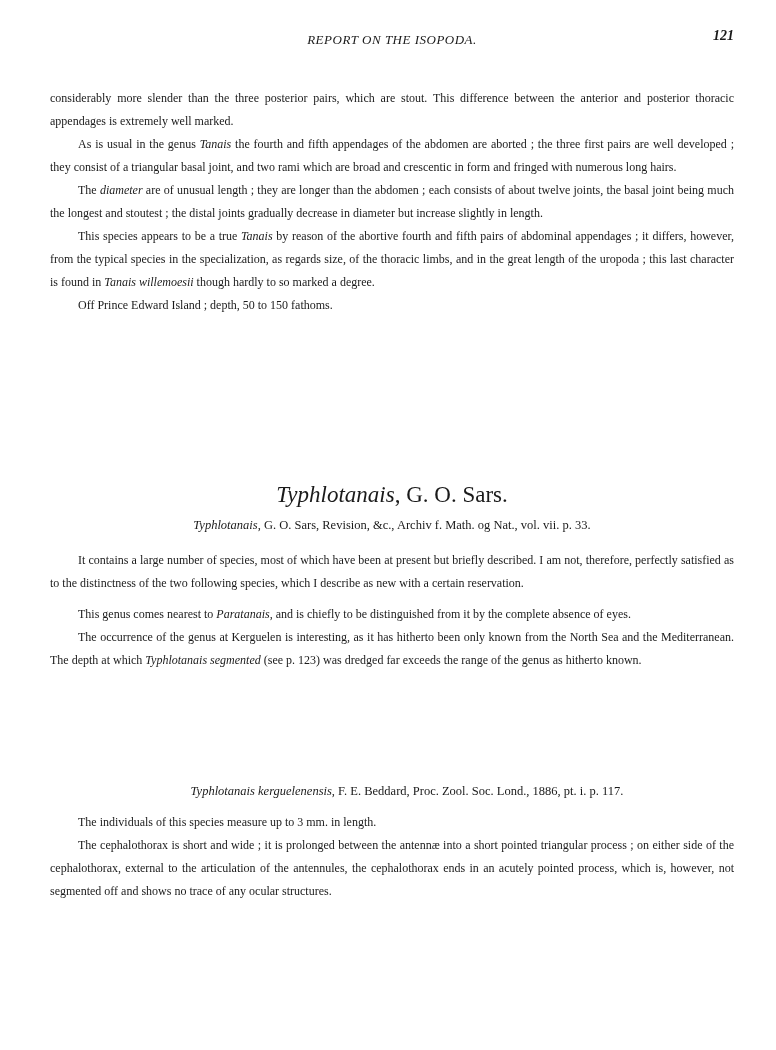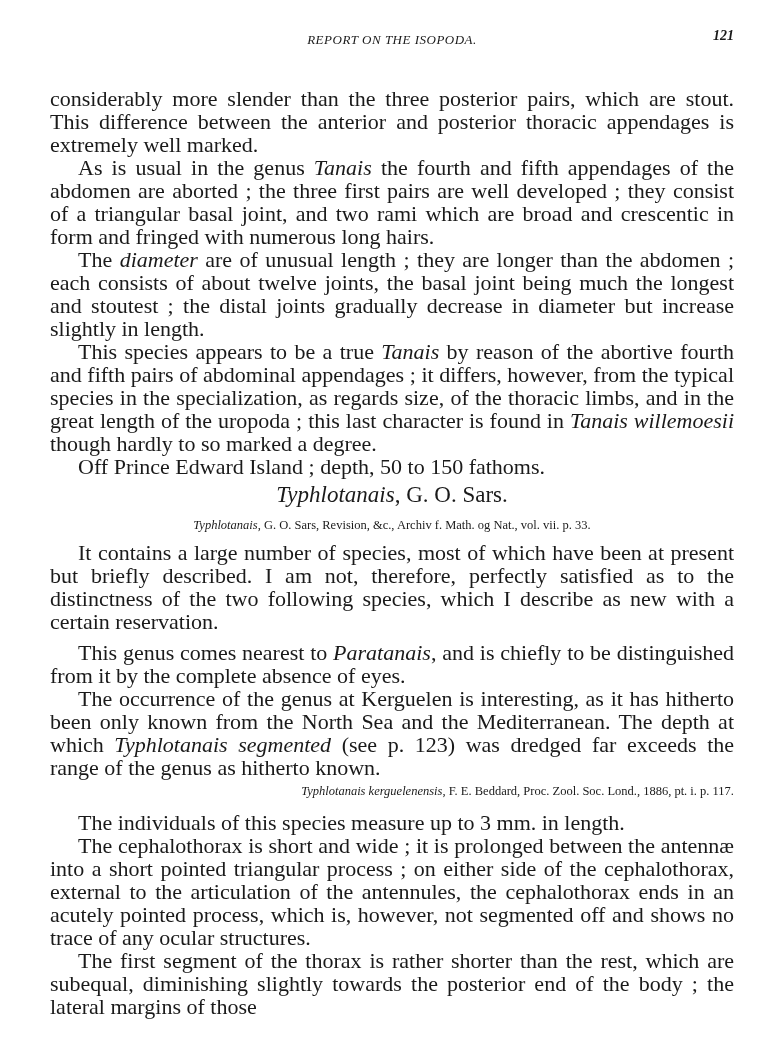--- a/index.html
+++ b/index.html
@@ -13,35 +13,35 @@
       position: absolute; top: 28px; left: 0; width: 684px; height: 22px; font-style: italic;
     }
     .running-title {
       position: absolute; left: 0; width: 684px; text-align: center;
       font-size: 13px; letter-spacing: 0.5px; top: 4px;
     }
     .page-number {
       position: absolute; right: 0; top: 0; font-size: 14px; font-weight: bold;
     }
     p {
-      margin: 0; font-size: 22px; line-height: 23px; text-align: justify;
+      margin: 0; font-size: 12px; line-height: 23px; text-align: justify;
     }
     p.indent { text-indent: 28px; }
     .block { position: absolute; left: 0; width: 684px; }
     .genus-heading {
       text-align: center; font-size: 23px; margin: 0;
     }
     .ref-line {
-      text-align: center; font-size: 12.5px; margin: 4px;
+      text-align: center; font-size: 12.5px; margin: 12px;
     }
     .species-heading {
       font-size: 17px; margin: 0; padding-left: 28px;
     }
     .ref-line-species {
-      text-align: right; font-size: 12.5px; margin: 0; padding-left: 30px;
+      text-align: center; font-size: 12.5px; margin: 0; padding-left: 30px;
     }
     i { }
   </style>
 </head>
 <body>
 
 <div class="page">
 
   <div class="running-head">
     <div class="running-title">REPORT ON THE ISOPODA.</div>
@@ -61,16 +61,15 @@
     <p class="ref-line" style="margin-top:8px;"><i>Typhlotanais</i><span>, G. O. Sars, Revision, &amp;c., Archiv f. Math. og Nat., vol. vii. p. 33.</span></p>
     <p class="indent">It contains a large number of species, most of which have been at present but briefly described.  I am not, therefore, perfectly satisfied as to the distinctness of the two following species, which I describe as new with a certain reservation.</p>
     <p class="indent" style="margin-top:8px;"><span>This genus comes nearest to </span><i>Paratanais</i><span>, and is chiefly to be distinguished from it by the complete absence of eyes.</span></p>
     <p class="indent"><span>The occurrence of the genus at Kerguelen is interesting, as it has hitherto been only known from the North Sea and the Mediterranean.  The depth at which </span><i>Typhlotanais segmented</i><span> (see p. 123) was dredged far exceeds the range of the genus as hitherto known.</span></p>
   </div>
 
   <div class="block" style="top:772px;">
     <p class="ref-line-species" style="margin-top:8px;"><i>Typhlotanais kerguelenensis</i><span>, F. E. Beddard, Proc. Zool. Soc. Lond., 1886, pt. i. p. 117.</span></p>
     <p class="indent" style="margin-top:8px;">The individuals of this species measure up to 3 mm. in length.</p>
     <p class="indent">The cephalothorax is short and wide ;  it is prolonged between the antennæ into a short pointed triangular process ;  on either side of the cephalothorax, external to the articulation of the antennules, the cephalothorax ends in an acutely pointed process, which is, however, not segmented off and shows no trace of any ocular structures.</p>
-    <p class="indent">The first segment of the thorax is rather shorter than the rest, which are subequal, diminishing slightly towards the posterior end of the body ; the lateral margins of those</p>
   </div>
 
 </div>
 
 </body></html>

